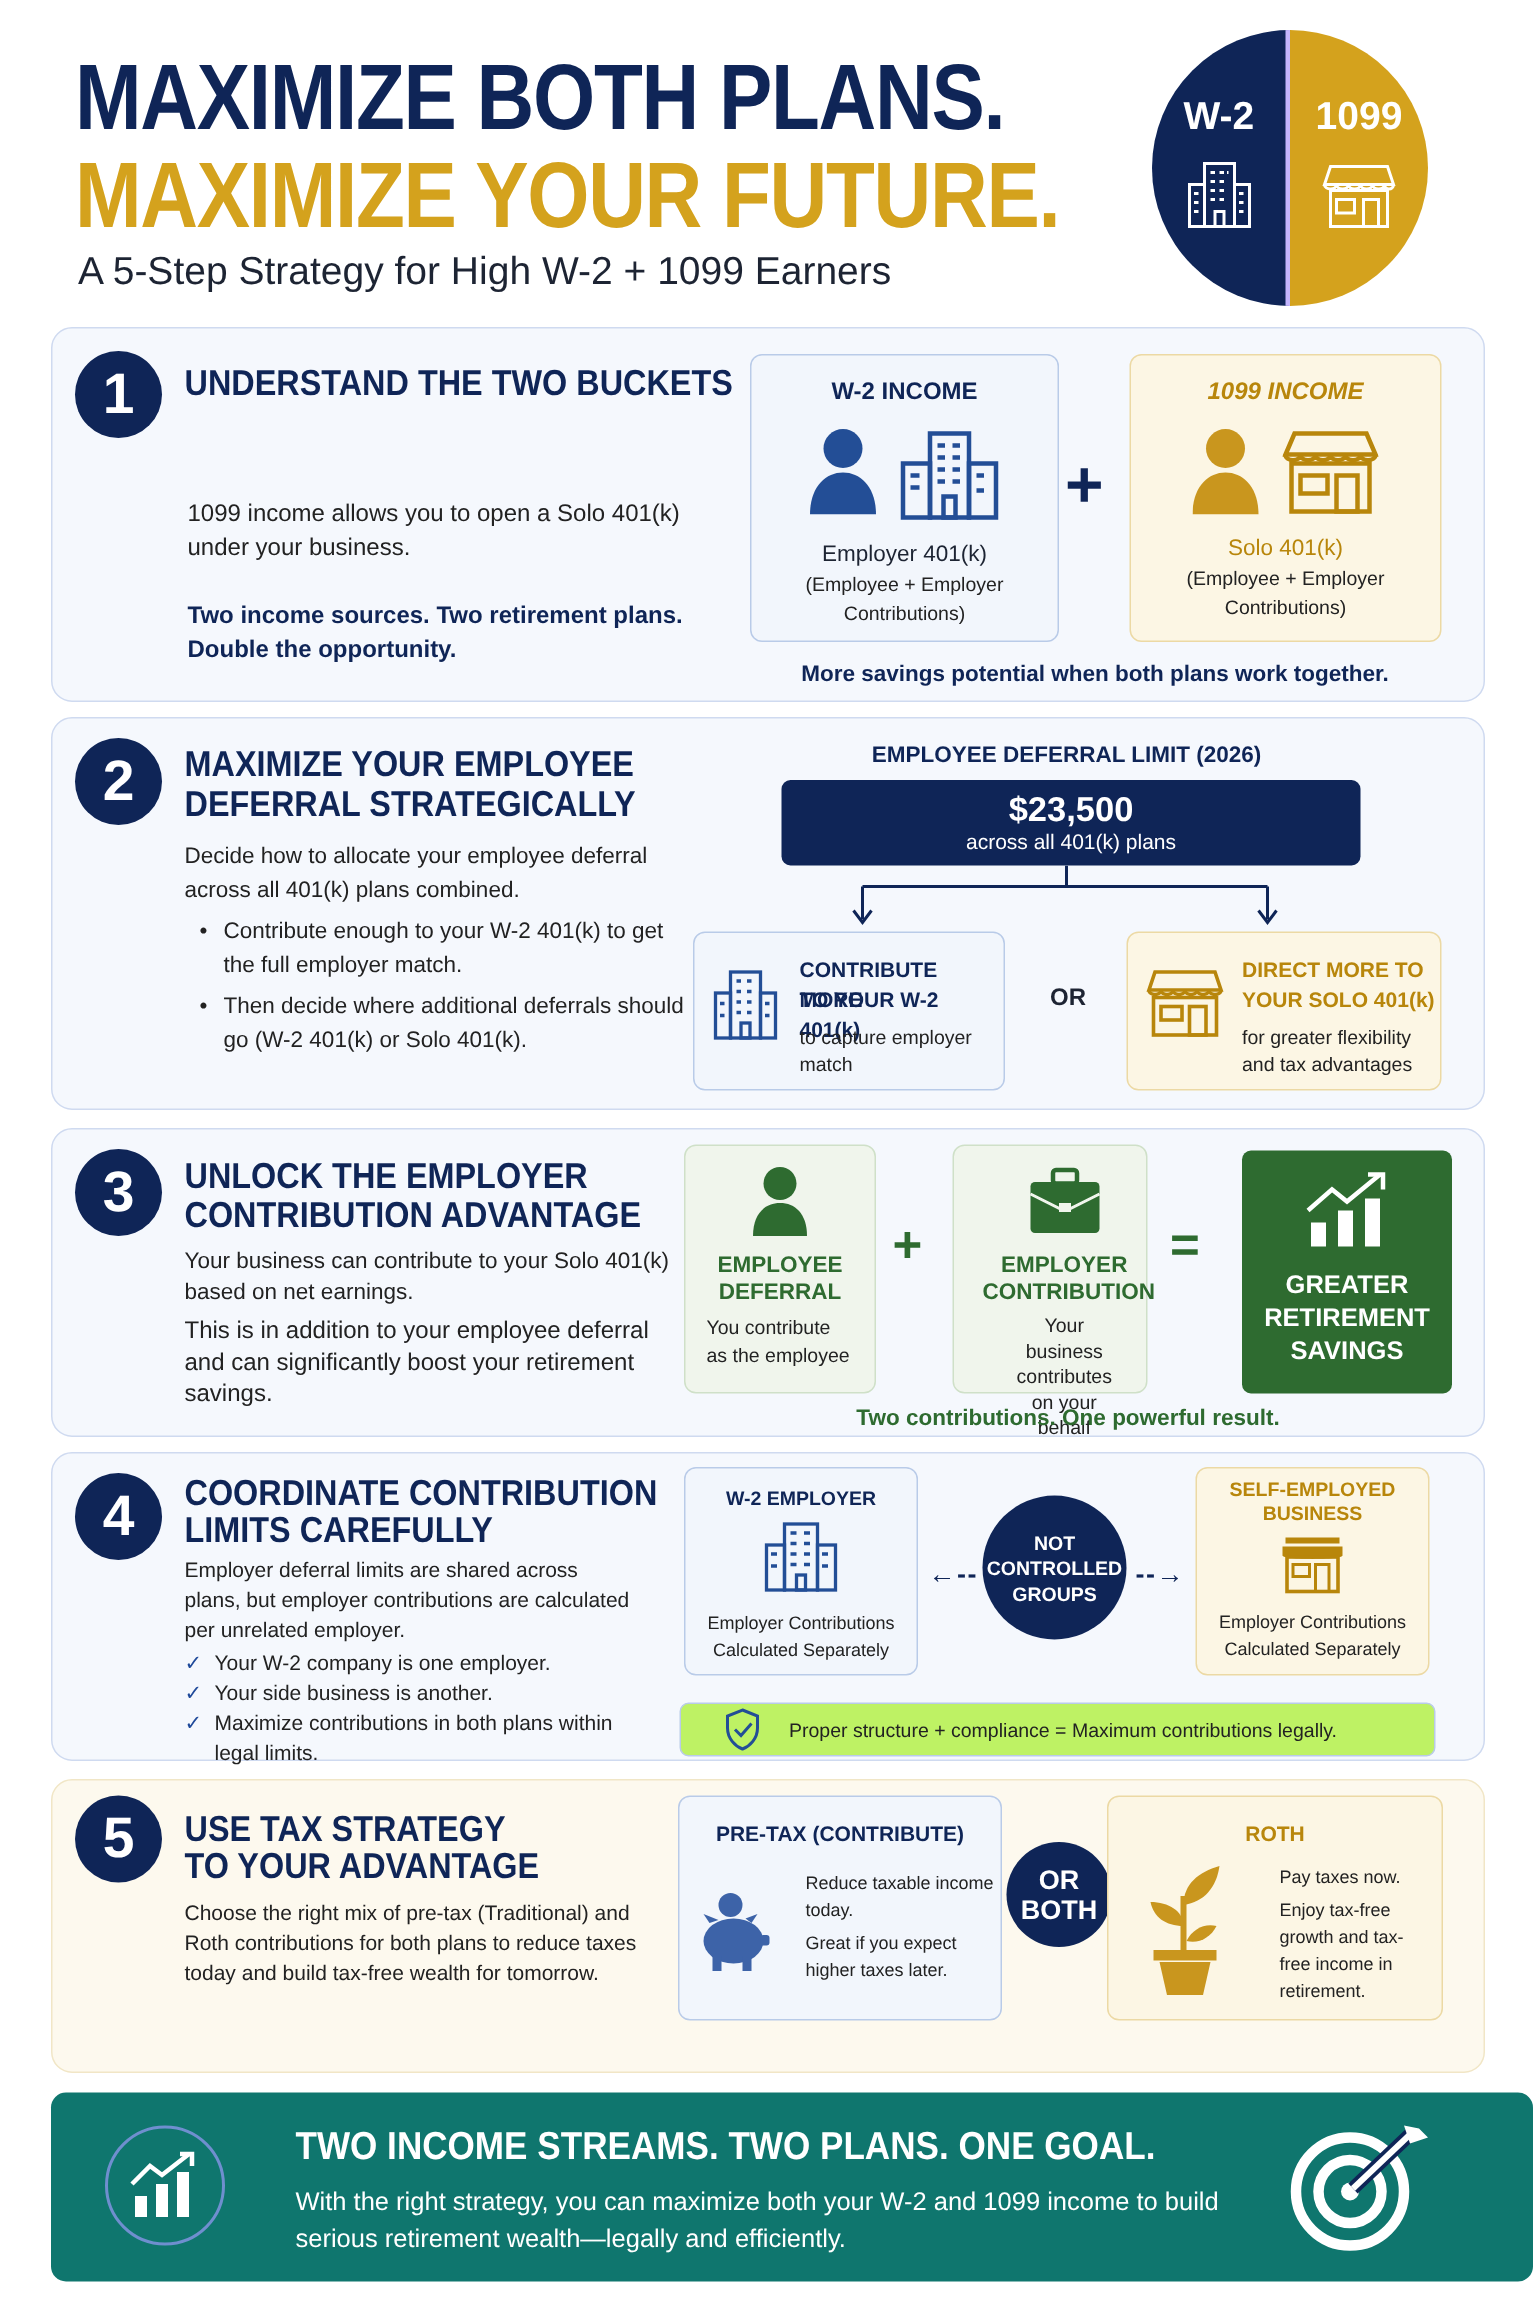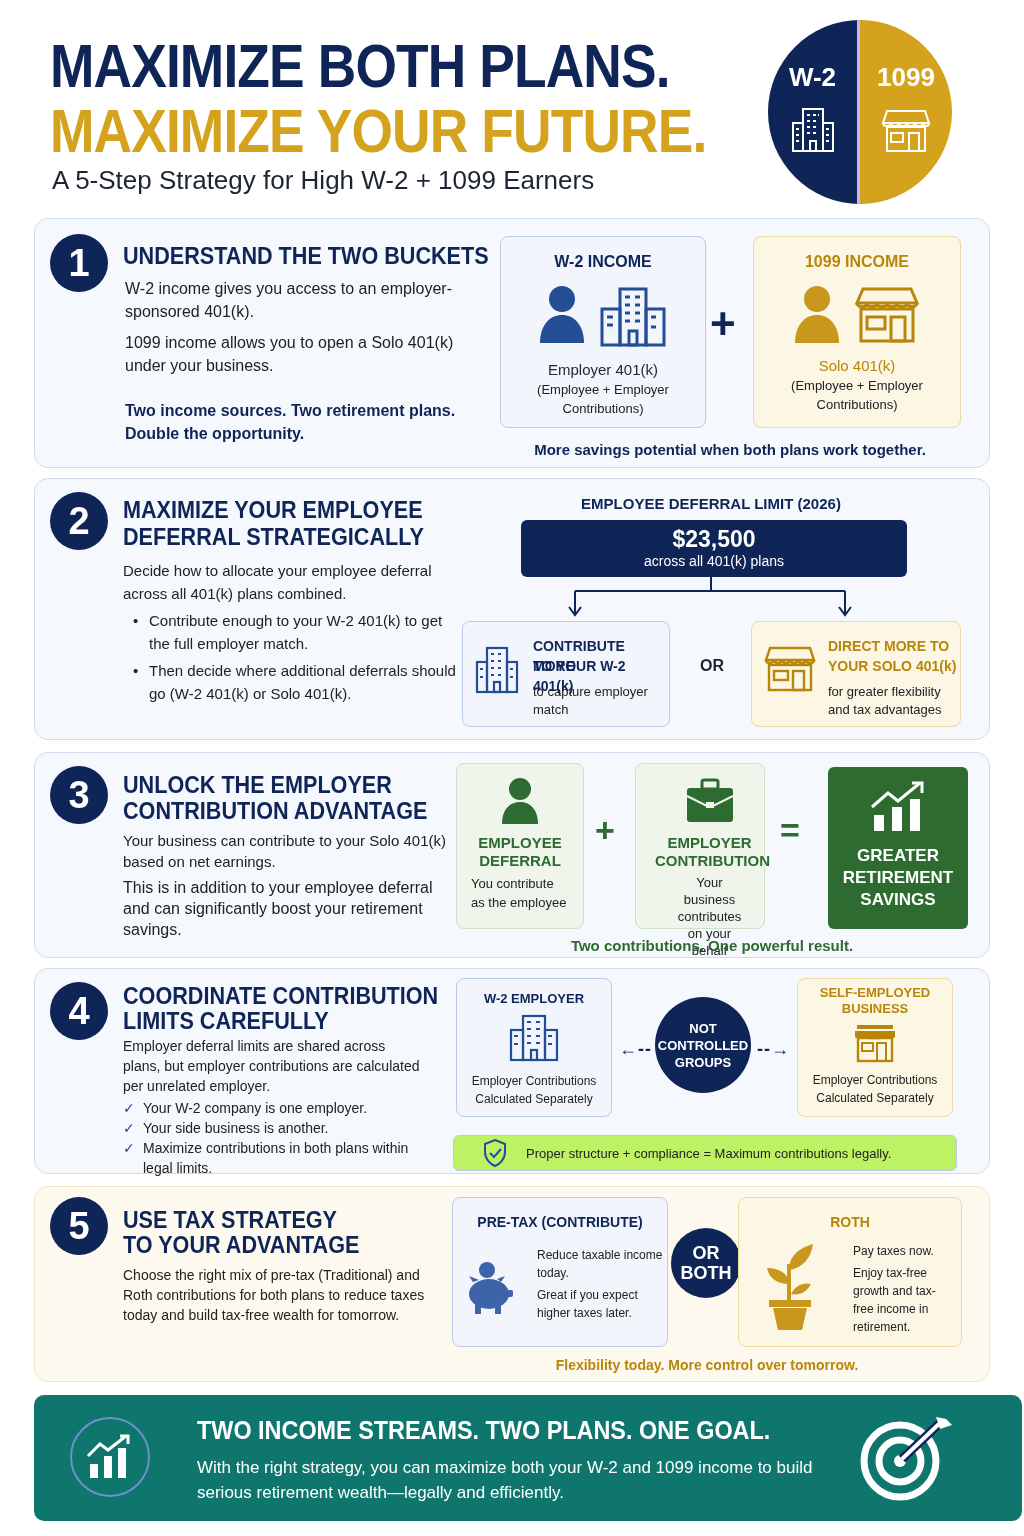--- a/index.html
+++ b/index.html
@@ -73,21 +73,20 @@
       <rect x="6" y="22" width="38" height="24"></rect>
         <rect x="10" y="28" width="12" height="9"></rect>
         <rect x="28" y="28" width="10" height="18"></rect>
     </svg>
   </div>
 </div>
 
 <div class="abs section" style="top:218px;height:250px;">
   <div class="abs num" style="left:15px;top:15px;">1</div>
   <div class="abs stitle" style="left:88px;top:24px;">UNDERSTAND THE TWO BUCKETS</div>
-  <div class="abs body" style="left:90px;top:58px;width:340px;">W-2 income gives you access to an employer-sponsored 401(k).</div>
   <div class="abs body" style="left:90px;top:112px;width:360px;">1099 income allows you to open a Solo 401(k) under your business.</div>
   <div class="abs bodyb" style="left:90px;top:180px;width:360px;">Two income sources. Two retirement plans. Double the opportunity.</div>
 
   <div class="abs card center" style="left:465px;top:17px;width:206px;height:192px;">
     <div class="ctitle navy" style="margin-top:16px;">W-2 INCOME</div>
     <div style="display:flex;justify-content:center;gap:12px;margin-top:14px;">
       <svg width="48" height="58" viewBox="0 0 48 58">
           <circle cx="22" cy="14" r="13" fill="#234e96"></circle>
           <path d="M0 58c0-18 10-28 22-28s22 10 22 28z" fill="#234e96"></path>
         </svg>
@@ -99,21 +98,21 @@
         <path d="M25 12h5M35 12h5M25 20h5M35 20h5M25 28h5M35 28h5M25 36h5M35 36h5M7 32h6M7 40h6M51 32h5M51 42h5"></path>
       </svg>
     </div>
     <div style="font-size:15px;margin-top:14px;color:#1d2433;">Employer 401(k)</div>
     <div class="small" style="padding:2px 24px 0;">(Employee + Employer Contributions)</div>
   </div>
 
   <div class="abs" style="left:675px;top:80px;font-size:44px;font-weight:700;color:#0f2557;">+</div>
 
   <div class="abs card gold center" style="left:718px;top:17px;width:208px;height:192px;">
-    <div class="ctitle gold" style="margin-top:16px;">1099 INCOME</div>
+    <div class="ctitle gold" style="margin-top:16px;font-style:italic;">1099 INCOME</div>
     <div style="display:flex;justify-content:center;gap:12px;margin-top:14px;">
       <svg width="48" height="58" viewBox="0 0 48 58">
           <circle cx="22" cy="14" r="13" fill="#c9961e"></circle>
           <path d="M0 58c0-18 10-28 22-28s22 10 22 28z" fill="#c9961e"></path>
         </svg>
       <svg width="64" height="58" viewBox="0 0 64 58" fill="none" stroke="#b8860b" stroke-width="3">
         <path d="M8 4h48l6 14H2z"></path>
           <path d="M2 18c0 5 10 5 10 0c0 5 10 5 10 0c0 5 10 5 10 0c0 5 10 5 10 0c0 5 10 5 10 0c0 5 10 5 10 0"></path>
         <rect x="6" y="24" width="52" height="32"></rect>
           <rect x="12" y="32" width="18" height="12"></rect>
@@ -309,21 +308,20 @@
       <path d="M26 60V24" stroke="#c9961e" stroke-width="4" fill="none"></path>
       <path d="M26 30c0-14 10-22 24-26c-2 14-10 24-24 26z" fill="#c9961e"></path>
       <path d="M26 44c0-10-10-16-22-16c2 10 10 16 22 16z" fill="#c9961e"></path>
       <path d="M28 54c4-8 12-12 20-10c-4 8-12 12-20 10z" fill="#c9961e"></path>
       <rect x="6" y="60" width="42" height="7" fill="#c9961e"></rect>
         <path d="M10 68h34l-5 22H15z" fill="#c9961e"></path>
     </svg>
     <div class="abs small" style="left:114px;top:44px;width:106px;font-size:12px;line-height:18px;">Pay taxes now.</div>
     <div class="abs small" style="left:114px;top:66px;width:100px;font-size:12px;line-height:18px;">Enjoy tax-free growth and tax-free income in retirement.</div>
   </div>
-  <div class="abs center gold" style="left:417px;top:170px;width:510px;font-size:14px;font-weight:700;">Flexibility today. More control over tomorrow.</div>
 </div>
 
 <div class="abs footer">
   <div class="abs" style="left:36px;top:22px;width:80px;height:80px;border-radius:50%;border:2px solid #6f8fcf;display:flex;align-items:center;justify-content:center;">
     <svg width="48" height="46" viewBox="0 0 48 46">
       <rect x="4" y="30" width="8" height="14" fill="#fff"></rect>
         <rect x="18" y="22" width="8" height="22" fill="#fff"></rect>
         <rect x="32" y="14" width="8" height="30" fill="#fff"></rect>
       <path d="M2 22l12-12l8 6l18-14" stroke="#fff" stroke-width="3" fill="none"></path>
         <path d="M34 2h8v8" stroke="#fff" stroke-width="3" fill="none"></path>

